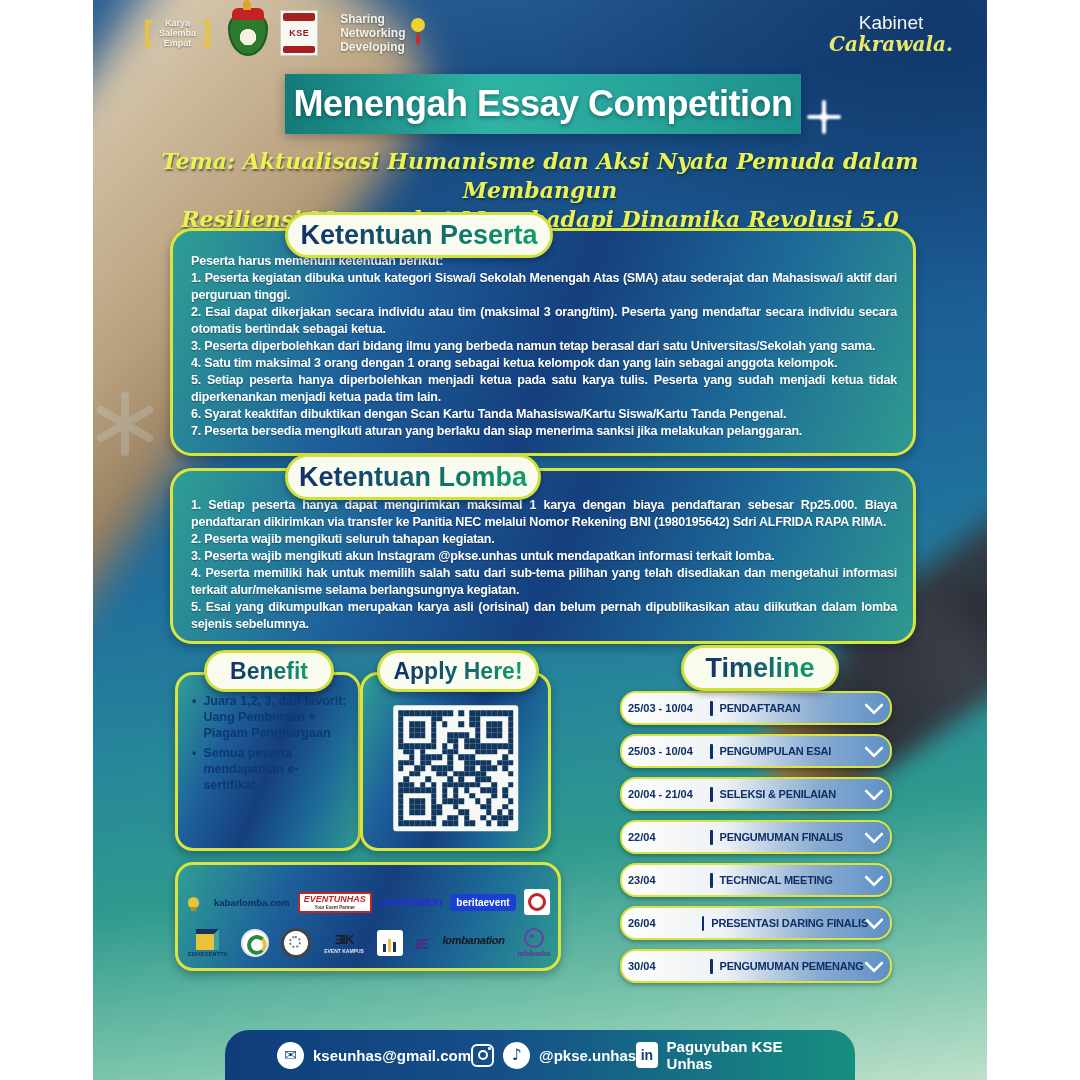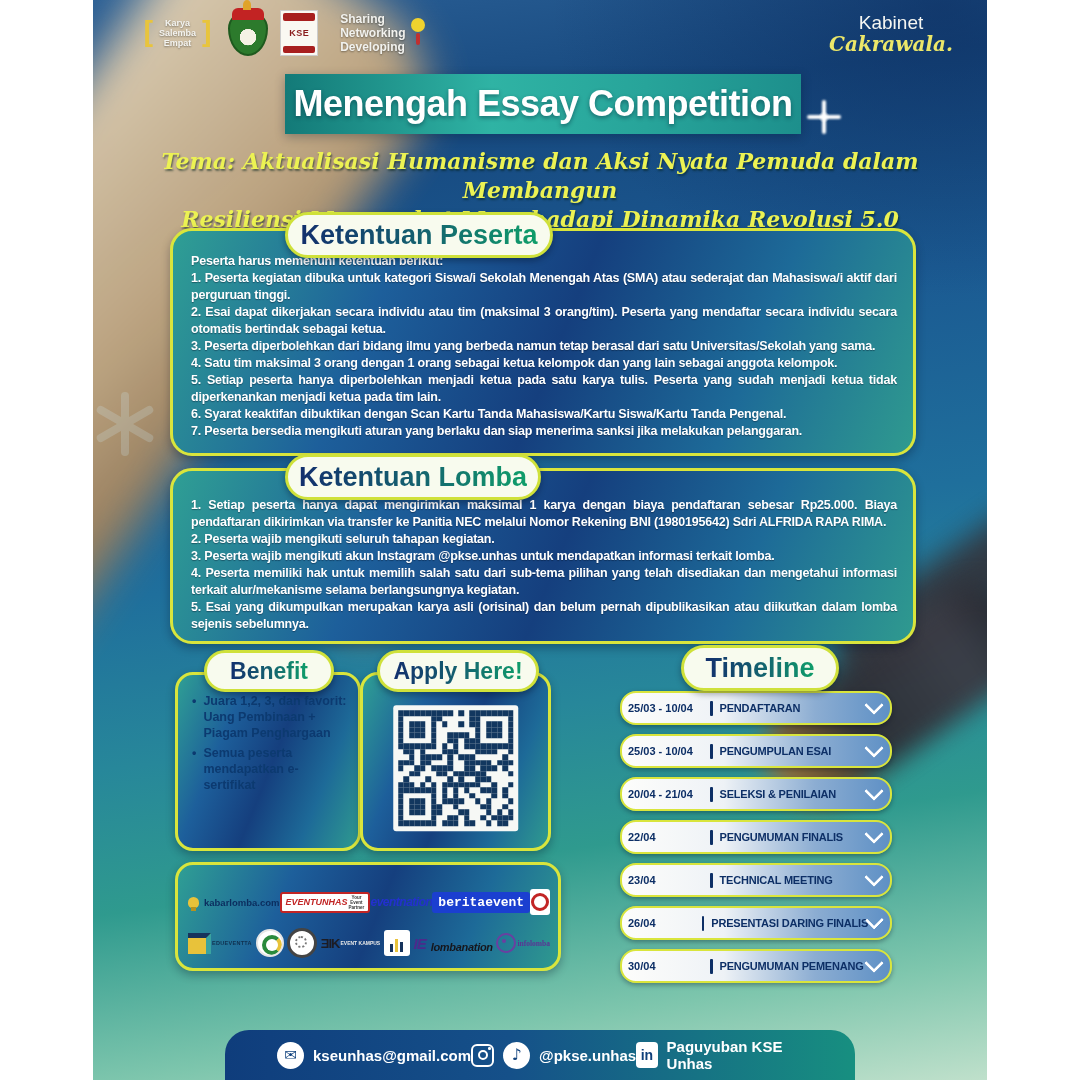--- a/index.html
+++ b/index.html
@@ -109,30 +109,30 @@
         display:flex;align-items:center;padding:0 9px 0 6px;box-shadow:0 2px 5px rgba(0,10,30,.35);}
   .trow .date{width:80px;text-align:left;font-size:11px;font-weight:bold;color:#0d2f66;white-space:nowrap;}
   .trow .sep{width:2.5px;height:15px;background:#0d2f66;margin:0 7px 0 2px;border-radius:1px;}
   .trow .lbl{flex:1;font-size:11px;font-weight:bold;color:#0d2f66;letter-spacing:-.2px;white-space:nowrap;}
   .chev{width:11px;height:11px;border-right:3.5px solid #fff;border-bottom:3.5px solid #fff;
         transform:rotate(45deg) translate(-2px,-2px);border-radius:1px;}
   .card-media{left:82px;top:862px;width:380px;height:103px;border-radius:18px;}
   .mrow{position:absolute;left:10px;right:8px;display:flex;align-items:center;justify-content:space-between;}
   .mrow1{top:22px;height:30px;}
   .mrow2{top:58px;height:40px;}
-  .lg{display:flex;align-items:flex-end;gap:5px;}
-  .lg-col{display:flex;align-items:center;gap:1px;}
+  .lg{display:flex;align-items:flex-start;gap:15px;}
+  .lg-col{display:flex;flex-direction:column;align-items:center;gap:1px;}
   .trophy{width:11px;height:11px;border-radius:50% 50% 40% 40%;background:#e8c23a;position:relative;}
   .trophy::after{content:"";position:absolute;left:3px;bottom:-3px;width:5px;height:4px;background:#b5921f;}
   .kl-txt{font-size:9.5px;font-weight:bold;color:#0b2d5e;}
   .eu-box{background:#fff;border:2px solid #c22525;border-radius:3px;padding:1px 4px;text-align:center;}
   .eu-t{font-size:9px;font-weight:bold;font-style:italic;color:#c22525;line-height:9px;}
   .eu-s{font-size:4.5px;font-weight:bold;color:#333;line-height:5px;}
   .en-t{font-size:12px;font-weight:bold;font-style:italic;color:#2330cf;letter-spacing:-.5px;}
-  .be-box{background:#1b3fd0;border-radius:3px;padding:3px 6px;font-size:13px;font-weight:bold;color:#fff;font-family:Liberation Mono, monospace;}
+  .be-box{background:#1b3fd0;border-radius:3px;padding:3px 6px;font-size:10px;font-weight:bold;color:#fff;}
   .il-box{width:26px;height:26px;background:#fff;border-radius:3px;display:flex;flex-direction:column;align-items:center;justify-content:center;}
   .il-ring{width:12px;height:12px;border:3px solid #c22525;border-radius:50%;}
   .edu-cube{width:18px;height:16px;background:#e8c23a;border-top:5px solid #16335c;border-right:5px solid #3aa3a0;}
   .edu-t{font-size:5.5px;font-weight:bold;color:#10304f;letter-spacing:.3px;}
   .circ1{width:24px;height:24px;border-radius:50%;background:#fff;
          border:2px solid #e6e6e6;position:relative;overflow:hidden;}
   .circ1::after{content:"";position:absolute;left:4px;top:4px;width:12px;height:12px;border-radius:50%;
          border:4px solid #2a8a3c;border-right-color:#e8c23a;}
   .circ2{width:24px;height:24px;border-radius:50%;background:#fff;border:3px solid #444;position:relative;}
   .circ2::after{content:"";position:absolute;left:5px;top:5px;width:8px;height:8px;border-radius:50%;border:2px dotted #777;}

